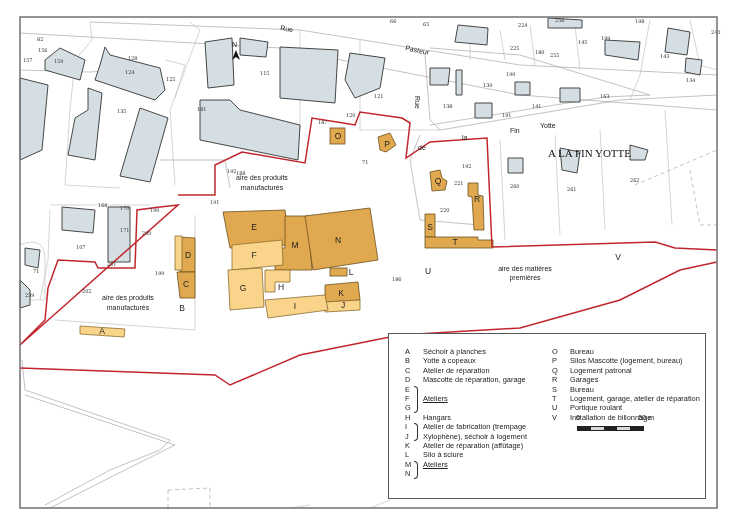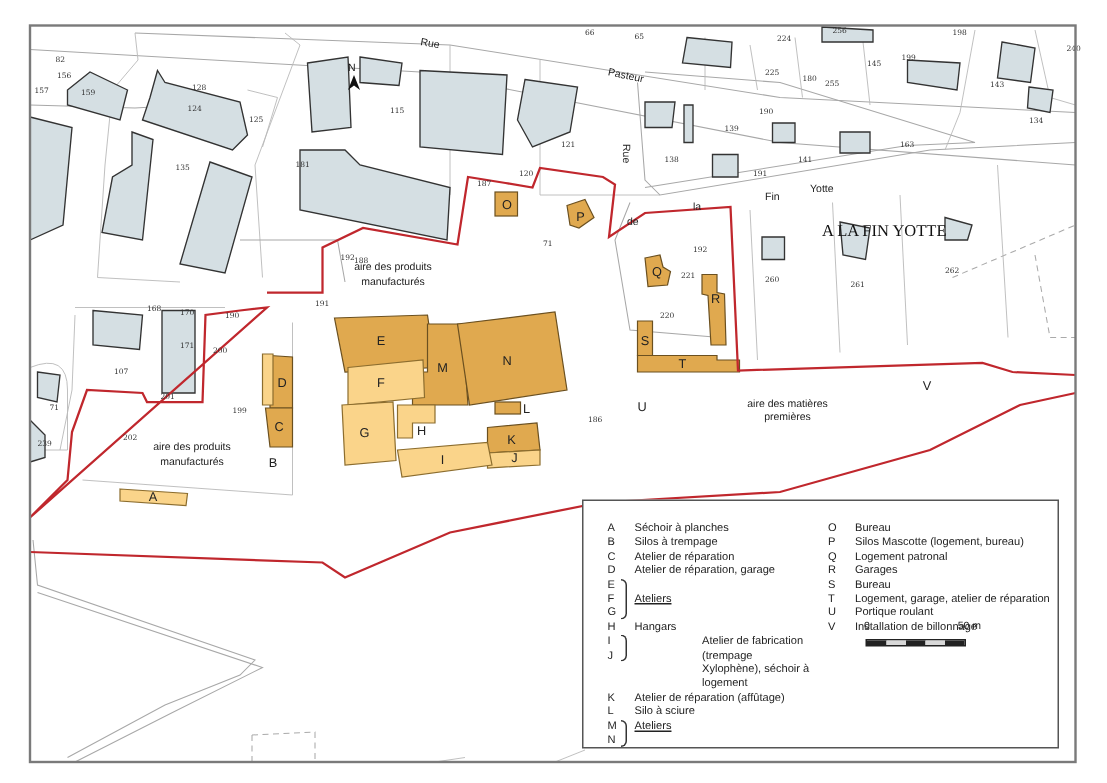--- a/index.html
+++ b/index.html
@@ -249,50 +249,50 @@
 </svg>
 
 <div id="legend">
   <div class="leg-col left">
     <div class="leg-row">
         <span class="leg-key">A</span>
         <span>Séchoir à planches</span>
       </div>
     <div class="leg-row">
         <span class="leg-key">B</span>
-        <span>Silos à trempage</span>
+        <span>Yotte à copeaux</span>
       </div>
     <div class="leg-row">
         <span class="leg-key">C</span>
         <span>Atelier de réparation</span>
       </div>
     <div class="leg-row">
         <span class="leg-key">D</span>
-        <span>Atelier de réparation, garage</span>
+        <span>Mascotte de réparation, garage</span>
       </div>
     <div class="leg-group">
       <div class="leg-keys">
         <span>E</span>
         <span>F</span>
         <span>G</span>
       </div>
       <span class="brace" style="height:25px;"></span>
       <span class="glabel">Ateliers</span>
     </div>
     <div class="leg-row">
         <span class="leg-key">H</span>
         <span>Hangars</span>
       </div>
     <div class="leg-group">
       <div class="leg-keys">
         <span>I</span>
         <span>J</span>
       </div>
       <span class="brace" style="height:16px;"></span>
-      <div style="display:flex;flex-direction:column;margin-left:45px;">
+      <div style="display:flex;flex-direction:column;">
         <span>Atelier de fabrication (trempage</span>
         <span>Xylophène), séchoir à logement</span>
       </div>
     </div>
     <div class="leg-row">
         <span class="leg-key">K</span>
         <span>Atelier de réparation (affûtage)</span>
       </div>
     <div class="leg-row">
         <span class="leg-key">L</span>

